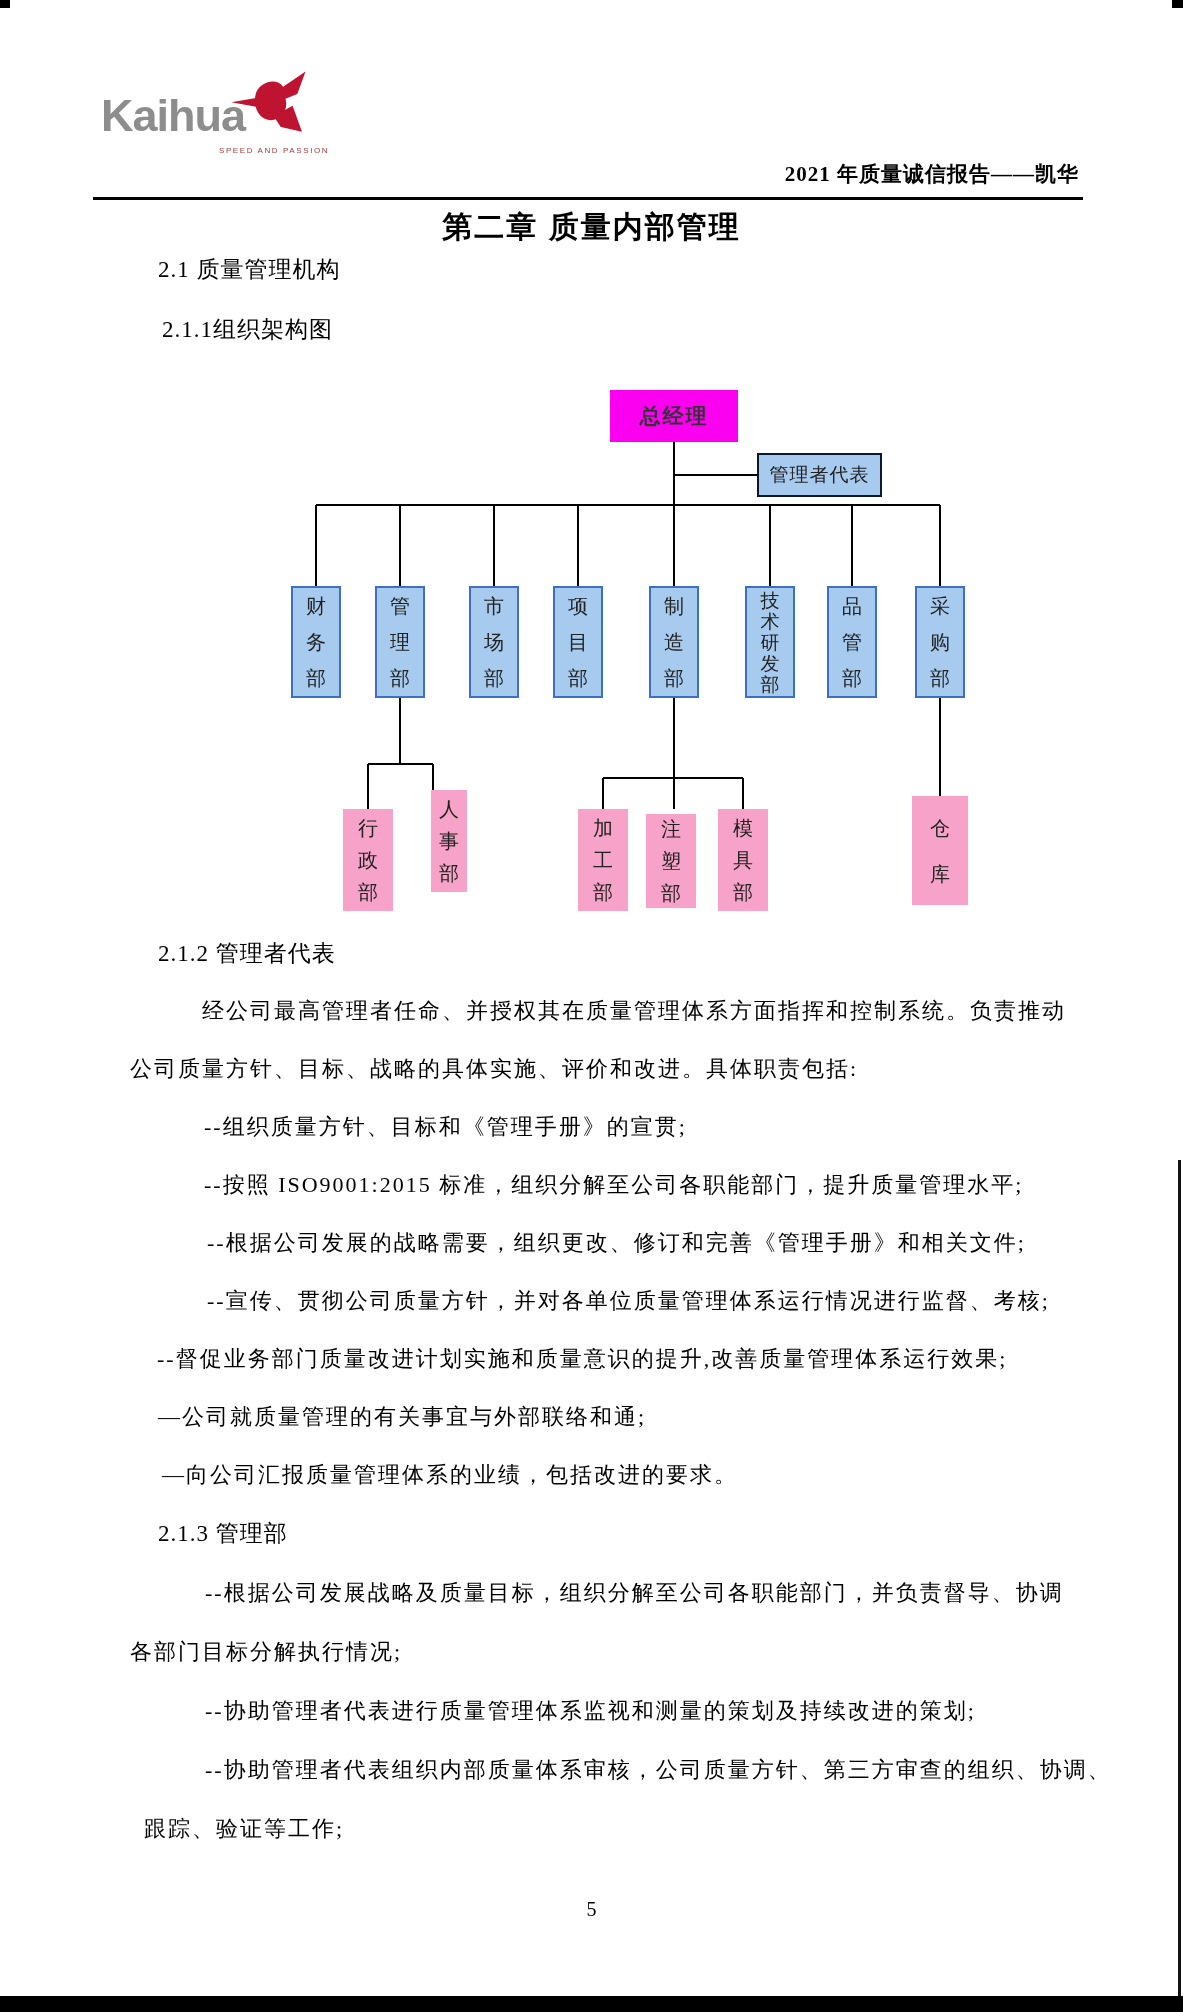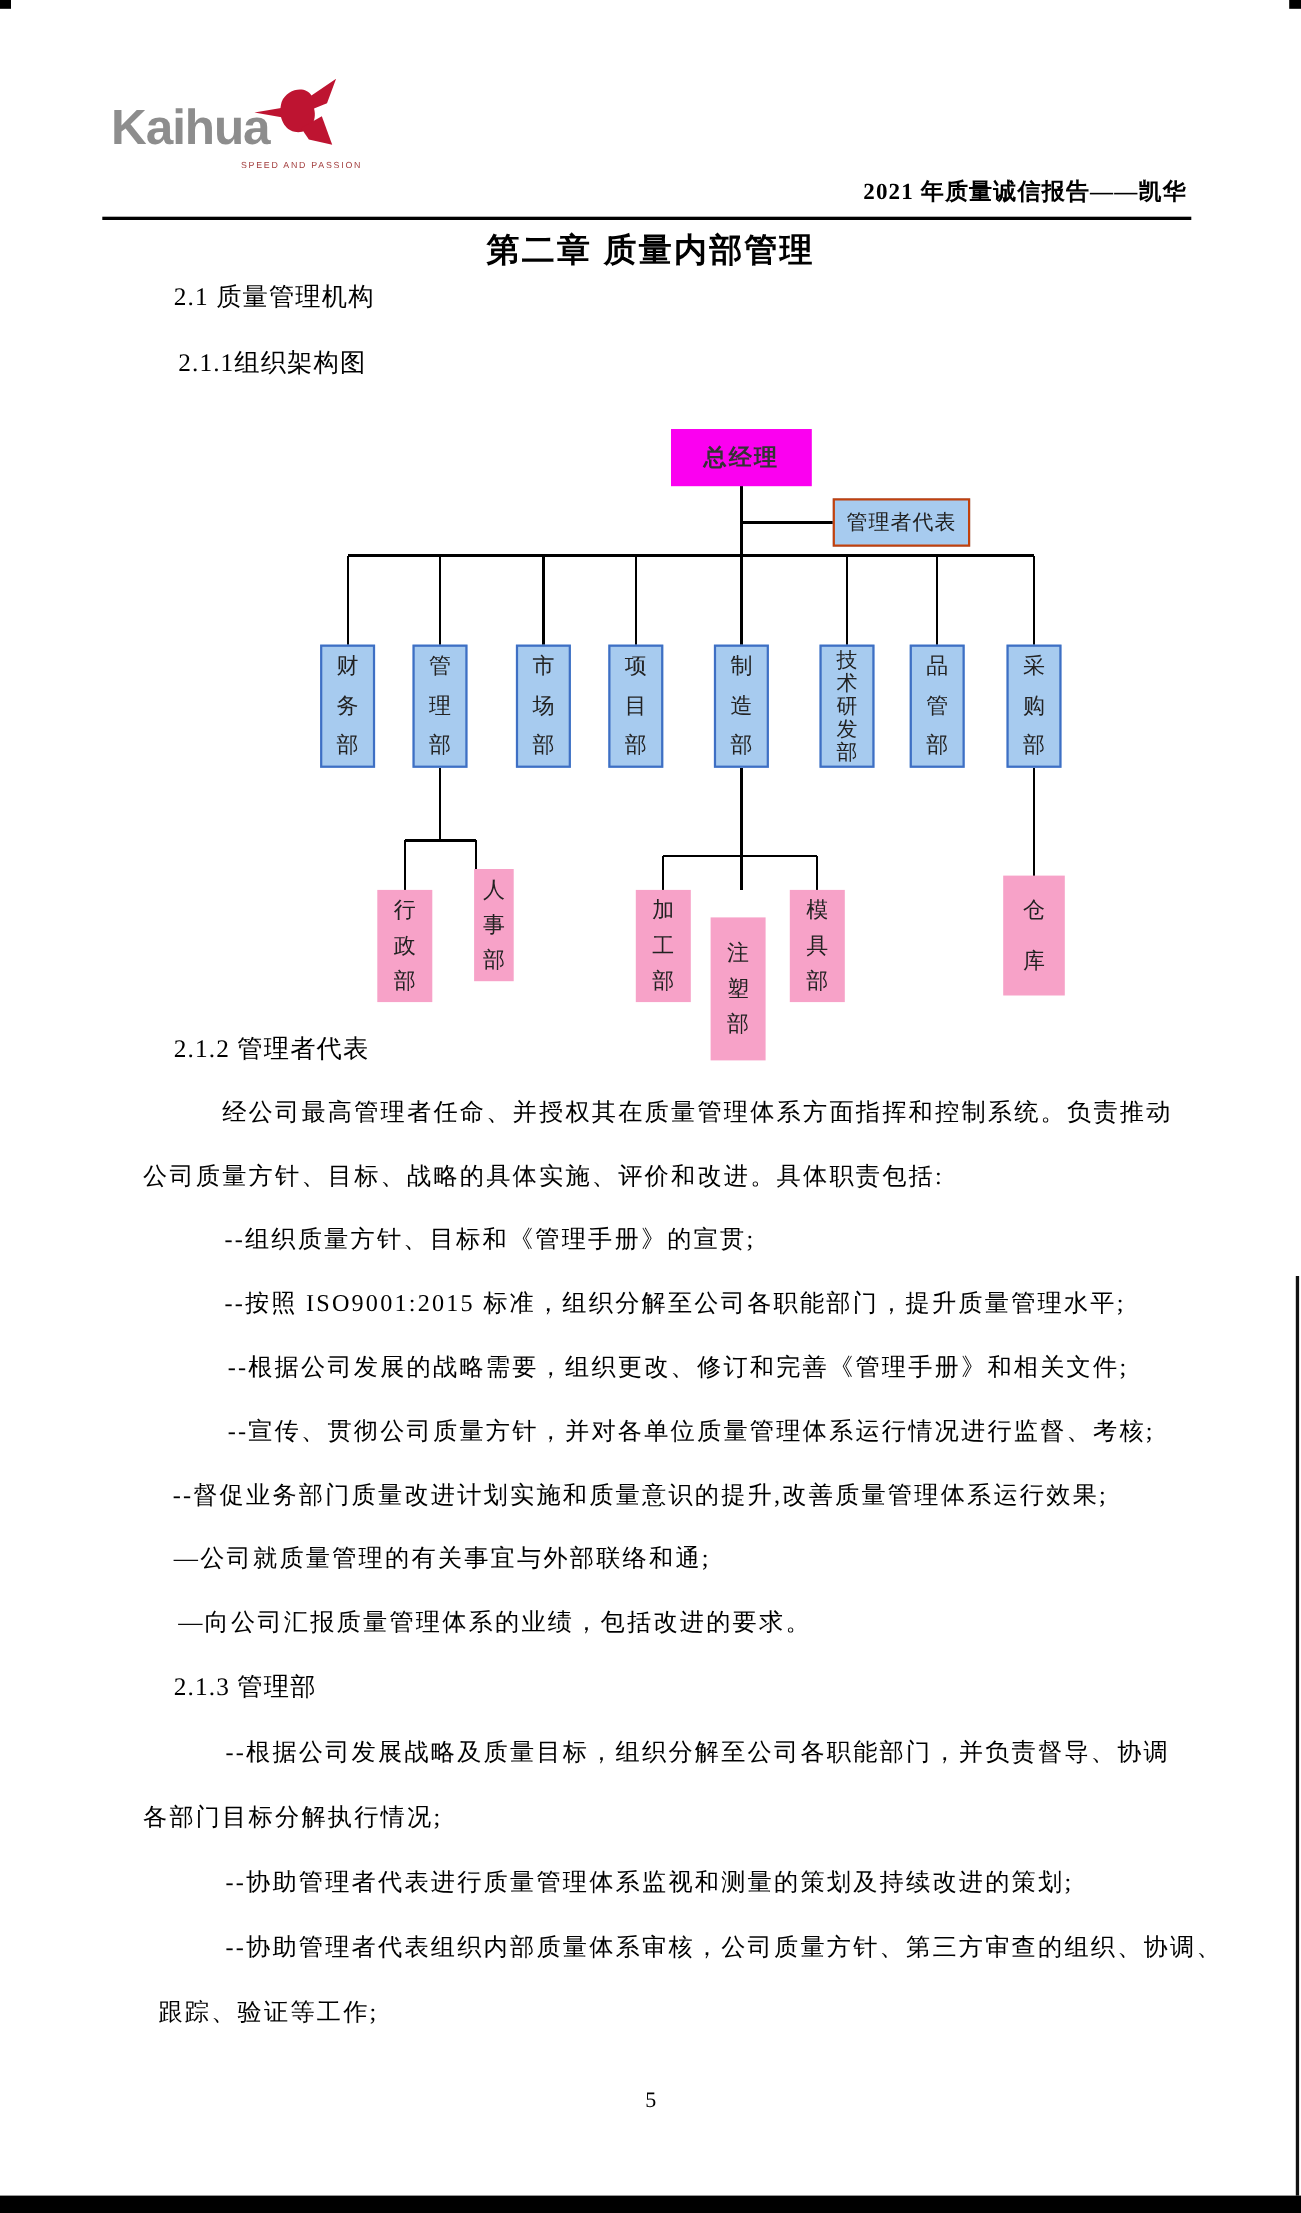--- a/index.html
+++ b/index.html
@@ -22,21 +22,21 @@
                  font-size:30px;letter-spacing:2px;}
   .h2{position:absolute;font-size:23px;letter-spacing:1px;}
   .bline{position:absolute;font-size:22px;letter-spacing:2px;white-space:nowrap;}
 
   
   .org{position:absolute;left:228px;top:378px;width:760px;height:560px;}
   .org svg{position:absolute;left:0;top:0;}
   .node{position:absolute;box-sizing:border-box;display:flex;align-items:center;justify-content:center;
         font-family:"Liberation Sans","DejaVu Sans",sans-serif;color:#222;}
   .root{background:#fb00f0;font-size:21px;font-weight:600;color:#333;letter-spacing:2px;}
-  .rep{background:#a7cbef;border:2px solid #c2410c;font-size:19px;letter-spacing:1px;}
+  .rep{background:#a7cbef;border:2px solid #0f172a;font-size:19px;letter-spacing:1px;}
   .dept{background:#a7cbef;border:2px solid #3e6fc4;font-size:20px;}
   .sub{background:#f7a2c8;font-size:20px;}
   .vspan{display:block;width:1.12em;margin:0 auto;word-break:break-all;text-align:center;line-height:36px;}
   .dept .vspan{line-height:36px;}
   .dept.tight .vspan{font-size:19px;line-height:21px;}
   .sub .vspan{line-height:32px;}
   .sub.two .vspan{line-height:46px;text-align:center;}
 
   
   .page-num{position:absolute;left:0;top:1898px;width:100%;text-align:center;font-size:20px;}
@@ -124,21 +124,21 @@
 
     <div class="node sub" style="left:115px;top:431px;width:50px;height:102px;">
         <span class="vspan">行政部</span>
       </div>
     <div class="node sub" style="left:180px;top:412px;width:36px;height:102px;margin-left:23px;">
         <span class="vspan">人事部</span>
       </div>
     <div class="node sub" style="left:350px;top:431px;width:50px;height:102px;">
         <span class="vspan">加工部</span>
       </div>
-    <div class="node sub" style="left:418px;top:456px;width:50px;height:130px;">
+    <div class="node sub" style="left:418px;top:436px;width:50px;height:94px;">
         <span class="vspan">注塑部</span>
       </div>
     <div class="node sub" style="left:490px;top:431px;width:50px;height:102px;">
         <span class="vspan">模具部</span>
       </div>
     <div class="node sub two" style="left:684px;top:418px;width:56px;height:109px;">
         <span class="vspan">仓库</span>
       </div>
   </div>
 

